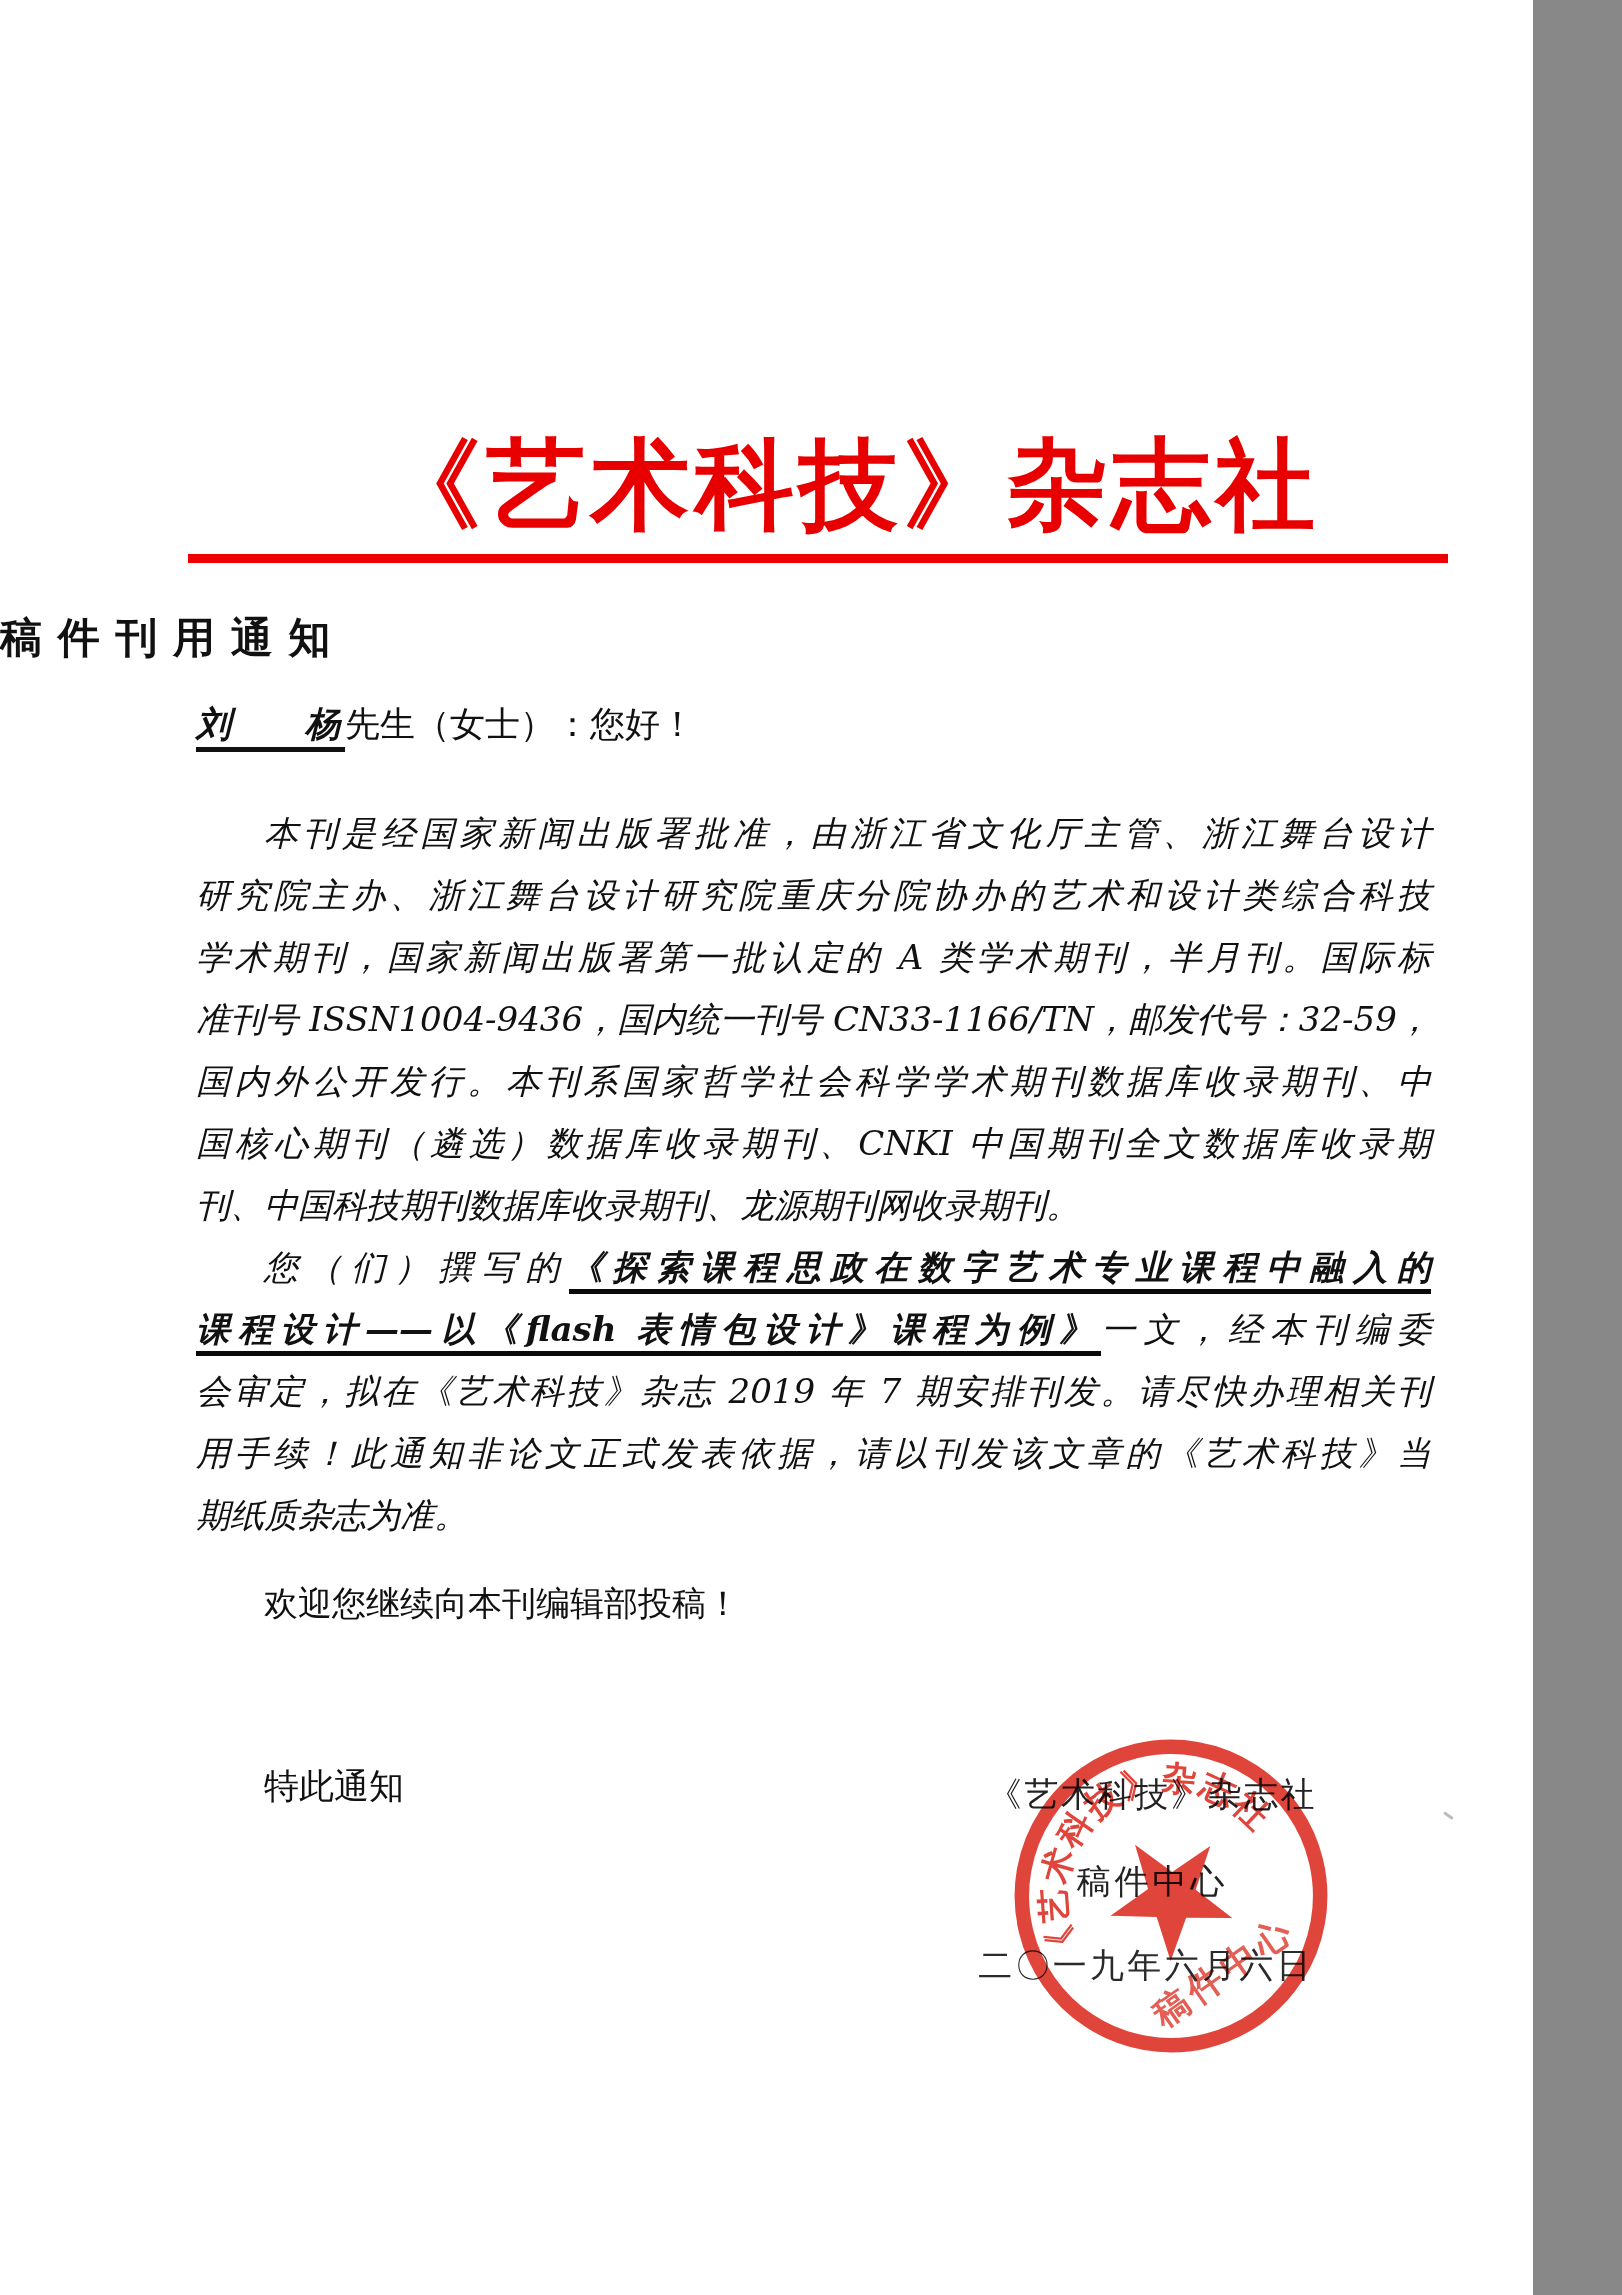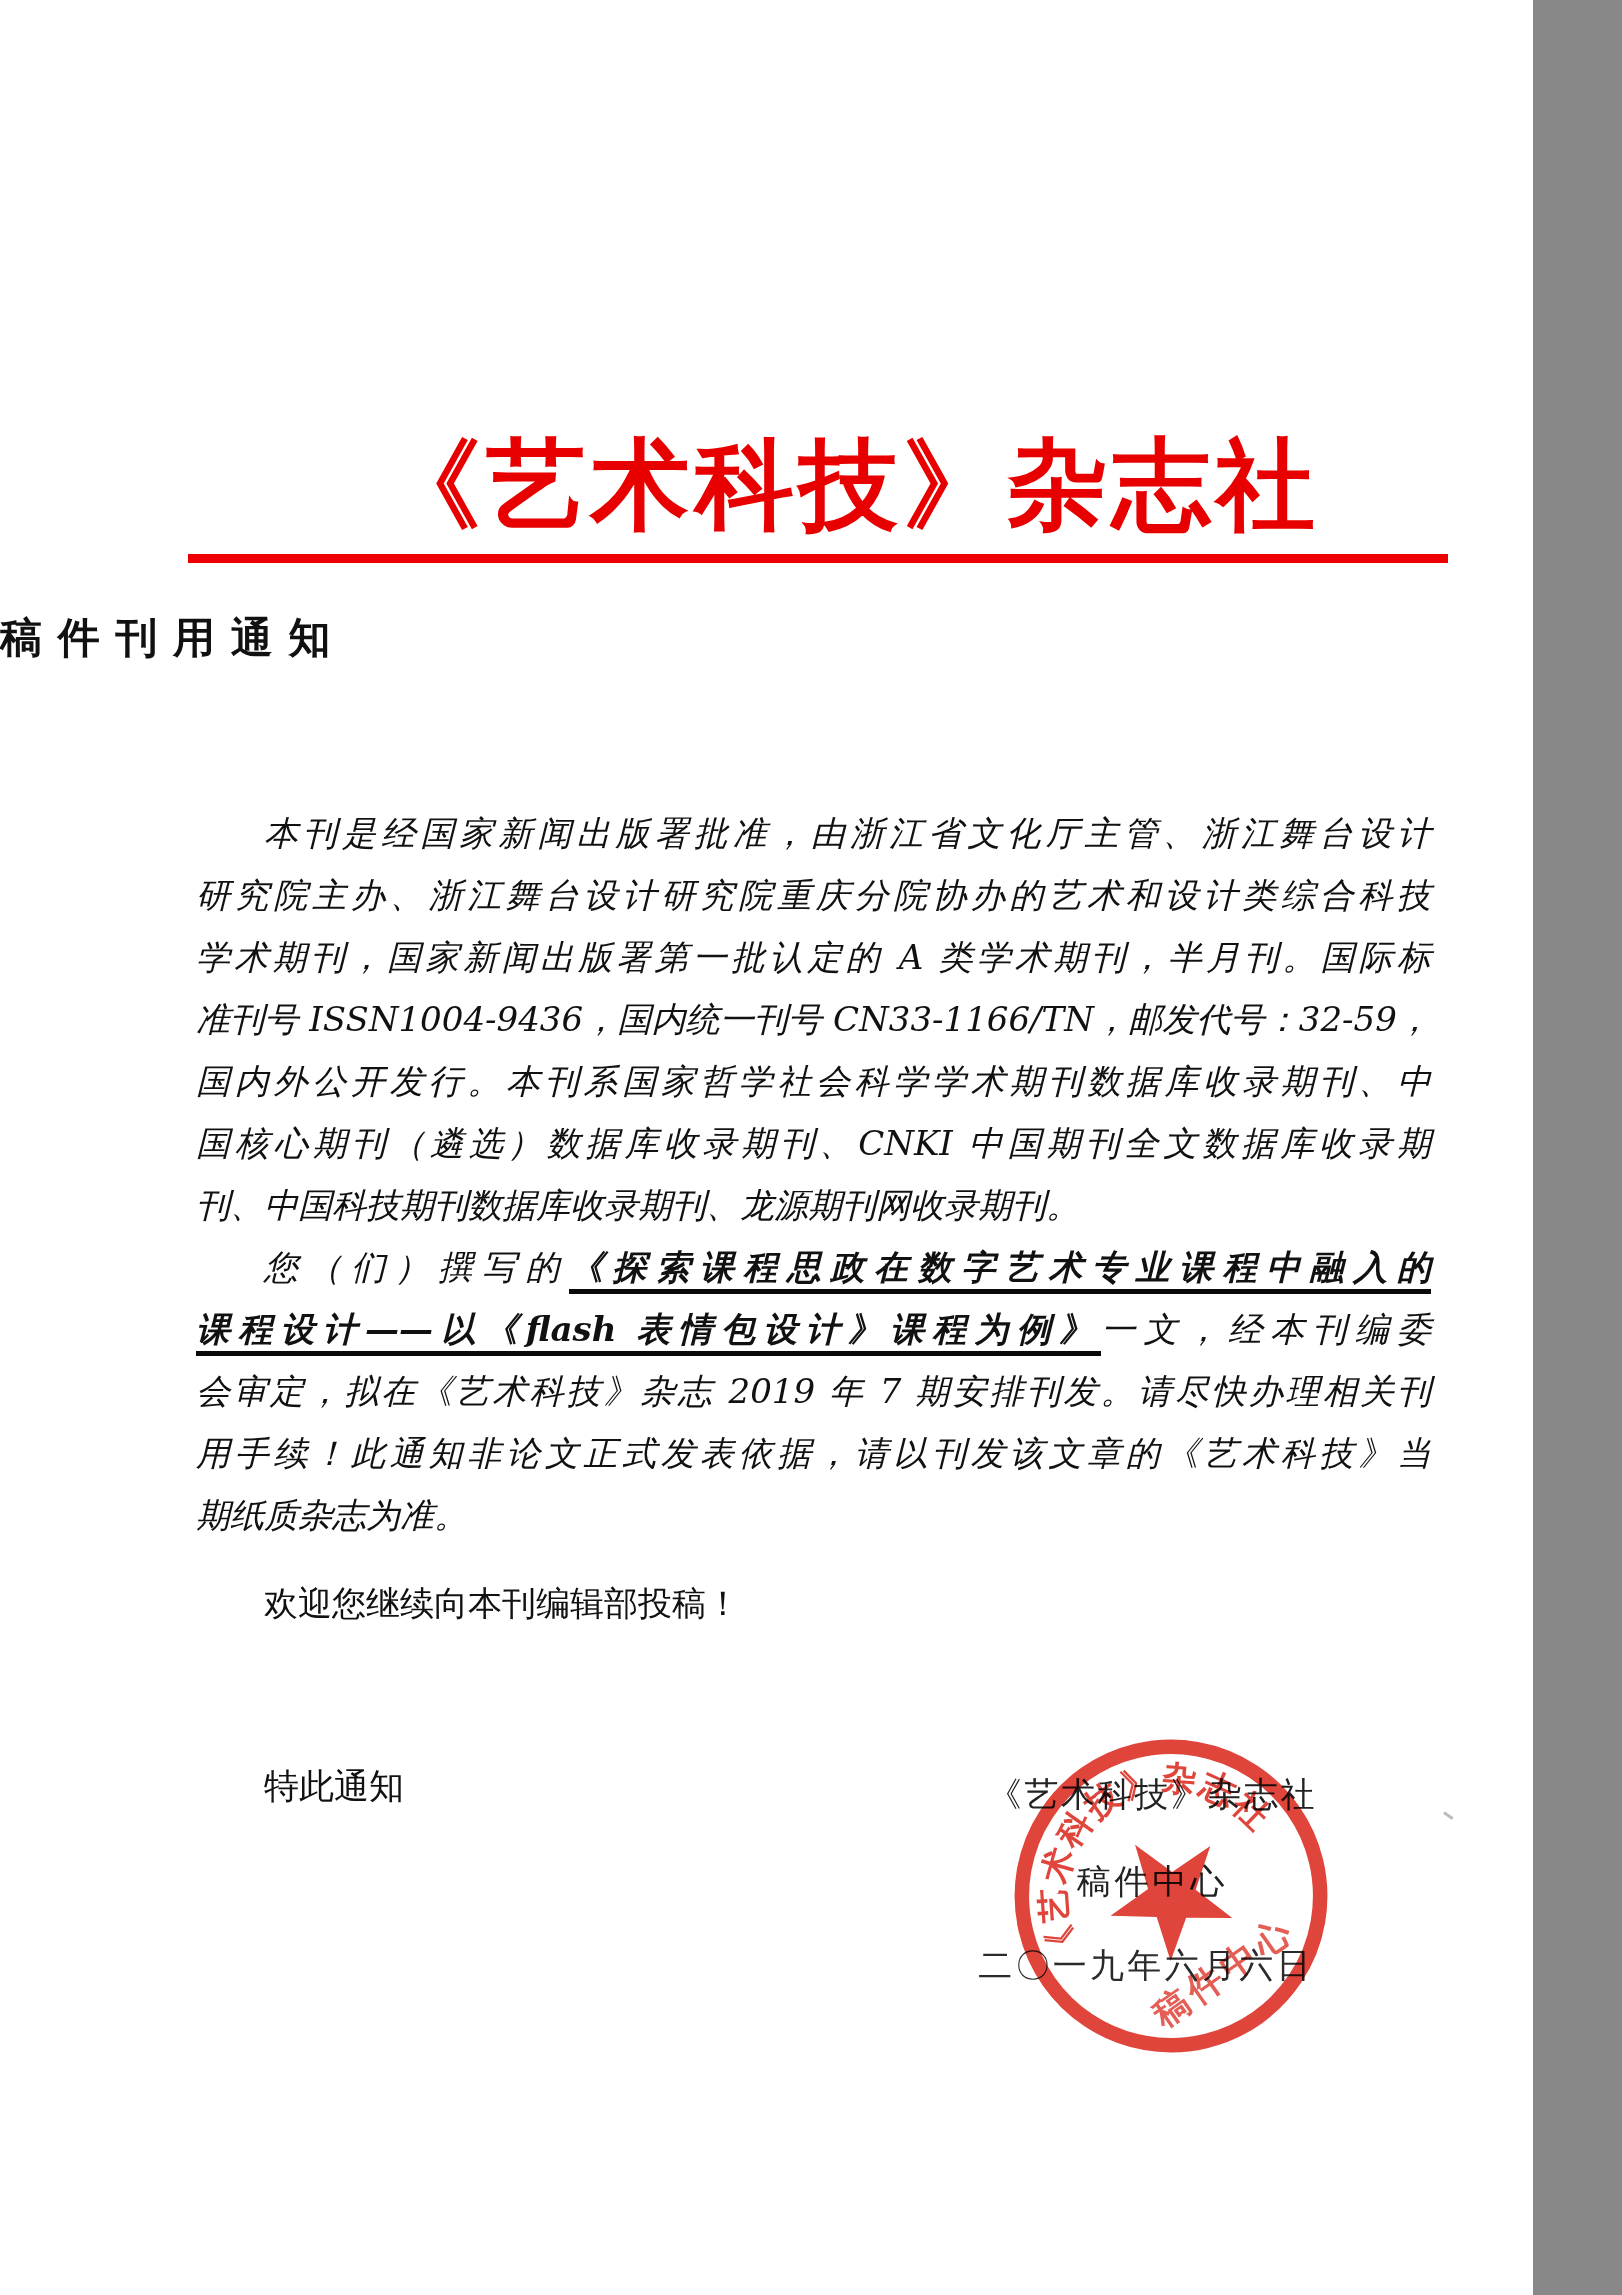--- a/index.html
+++ b/index.html
@@ -111,20 +111,21 @@
 </head>
 <body>
 
 <div class="page">
 
   <div class="masthead-title">《艺术科技》杂志社</div>
   <div class="masthead-rule"></div>
 
   <div class="doc-heading">稿件刊用通知</div>
 
+  <div class="salutation"><span class="name">刘　　杨</span><span>先生（女士）：您好！</span></div>
 
   <div class="body-block">
     <div class="bodyline indent">本刊是经国家新闻出版署批准，由浙江省文化厅主管、浙江舞台设计</div>
     <div class="bodyline">研究院主办、浙江舞台设计研究院重庆分院协办的艺术和设计类综合科技</div>
     <div class="bodyline">学术期刊，国家新闻出版署第一批认定的 A 类学术期刊，半月刊。国际标</div>
     <div class="bodyline">准刊号 ISSN1004-9436，国内统一刊号 CN33-1166/TN，邮发代号：32-59，</div>
     <div class="bodyline">国内外公开发行。本刊系国家哲学社会科学学术期刊数据库收录期刊、中</div>
     <div class="bodyline">国核心期刊（遴选）数据库收录期刊、CNKI 中国期刊全文数据库收录期</div>
     <div class="bodyline short">刊、中国科技期刊数据库收录期刊、龙源期刊网收录期刊。</div>
 

